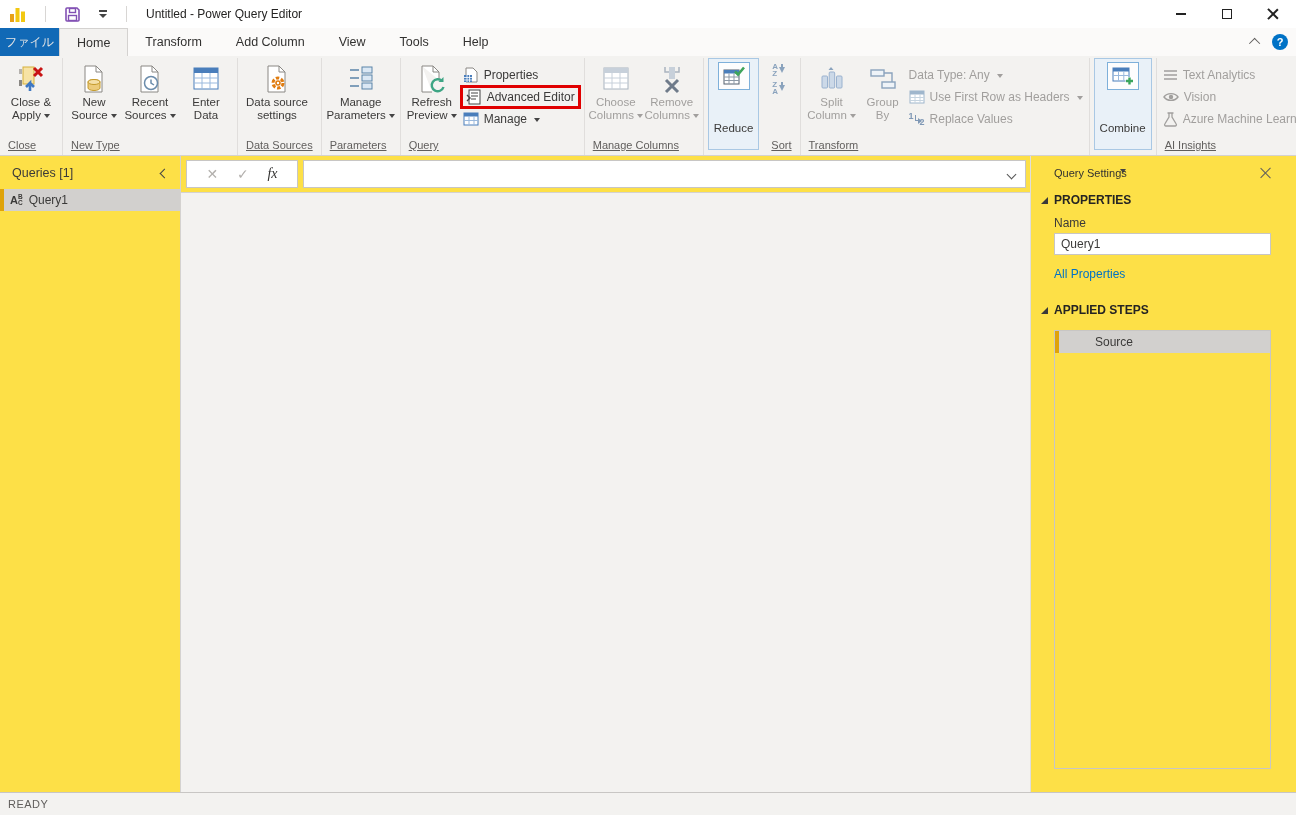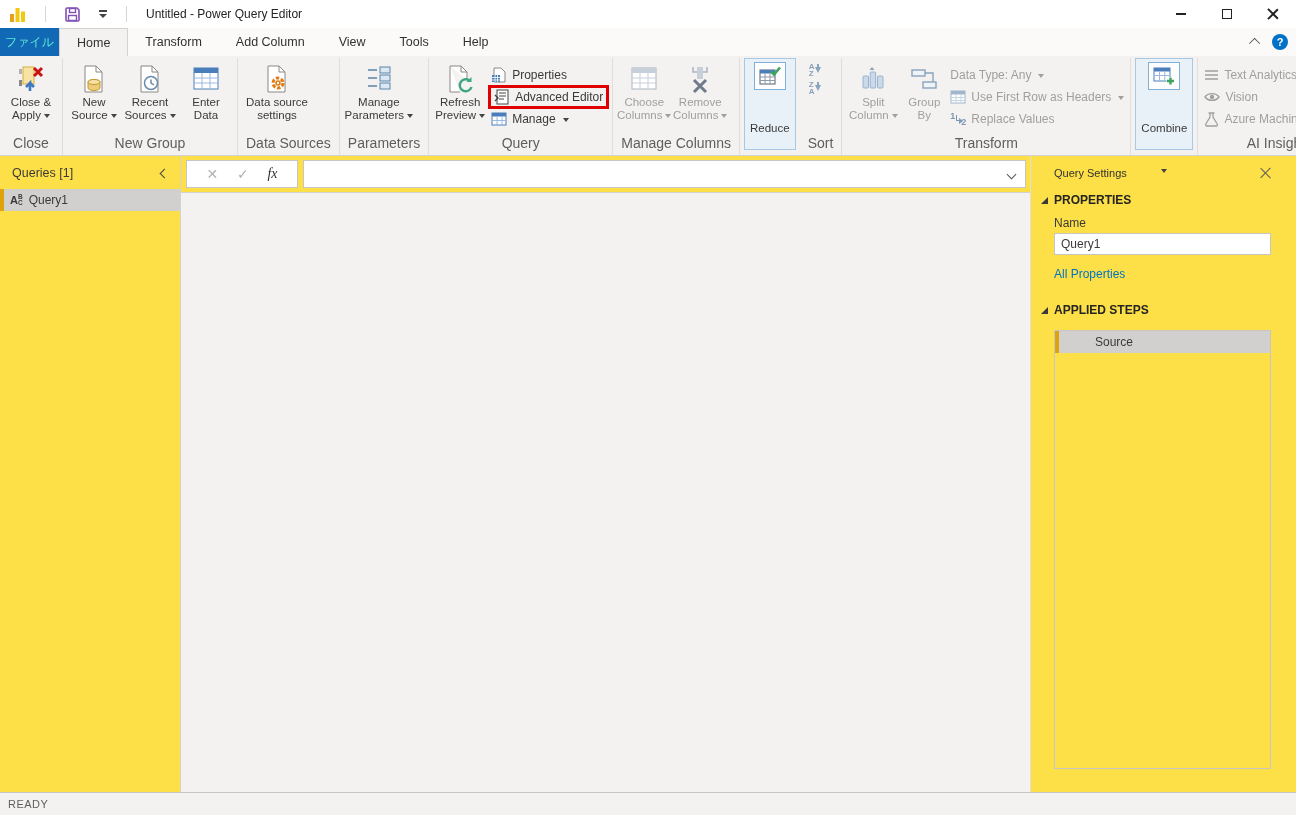--- a/index.html
+++ b/index.html
@@ -17,32 +17,32 @@
   .win-btns { display:flex; height:28px; }
   .win-btn { width:46px; height:28px; display:flex; align-items:center; justify-content:center; cursor:pointer; }
   .glyph-min { width:10px; height:1.5px; background:#222; }
   .glyph-max { width:10px; height:10px; border:1.5px solid #222; }
   .glyph-close { position:relative; width:12px; height:12px; }
   .glyph-close::before,.glyph-close::after { content:""; position:absolute; left:5px; top:-1px; width:1.5px; height:14px; background:#222; }
   .glyph-close::before { transform:rotate(45deg);} .glyph-close::after { transform:rotate(-45deg);}
 
   
   .menubar { height:28px; background:#fbfaf9; display:flex; align-items:stretch; position:relative; }
-  .file-tab { width:59px; display:flex; align-items:center; justify-content:center; color:#5eead4; font-size:12px; cursor:pointer; }
+  .file-tab { width:59px; display:flex; align-items:center; justify-content:center; color:#e5e5e5; font-size:12px; cursor:pointer; }
   .mtab { padding:0 17px; display:flex; align-items:center; font-size:12.5px; color:#323130; cursor:pointer; }
   .mtab.active { background:#f3f2f0; border:1px solid #d4d2d0; border-bottom:none; }
   .menubar-right { position:absolute; right:8px; top:0; height:28px; display:flex; align-items:center; gap:12px; }
   .chev-up { width:8px; height:8px; border-left:1.5px solid #605e5c; border-top:1.5px solid #605e5c; transform:rotate(45deg) translateY(2px); cursor:pointer; }
   .help-circle { width:16px; height:16px; border-radius:50%; background:#0072c6; color:#fff; font-size:11px; font-weight:bold; display:flex; align-items:center; justify-content:center; cursor:pointer; }
 
   
   .ribbon { height:100px; background:#f3f2f0; border-bottom:1px solid #d4d2d0; display:flex; align-items:stretch; padding-top:2px; }
   .rgroup { display:flex; flex-direction:column; border-right:1px solid #e0dedc; padding:1px 3px 0; }
   .rgroup-items { flex:1; display:flex; align-items:flex-start; }
-  .rgroup-label { text-align:center; font-size:14px; color:#605e5c; padding:1px 5px 4px; white-space:nowrap; }
+  .rgroup-label { font-size:11px; color:#605e5c; padding:1px 5px 4px; white-space:nowrap;text-decoration:underline; }
   .bigbtn { width:56px; display:flex; flex-direction:column; align-items:center; padding-top:3px; cursor:pointer; }
   .bigbtn .bicon { height:34px; display:flex; align-items:center; justify-content:center; }
   .bl { font-size:11.5px; line-height:13px; text-align:center; white-space:nowrap; display:flex; align-items:center; gap:3px; justify-content:center; }
   .disabled, .disabled .bl { color:#a19f9d; }
   .dd { width:0; height:0; border-left:3.5px solid transparent; border-right:3.5px solid transparent; border-top:4px solid #444; margin-top:1px; }
   .disabled .dd { border-top-color:#a19f9d; }
   .stack { display:flex; flex-direction:column; justify-content:flex-start; padding-top:5px; }
   .srow { display:flex; align-items:center; gap:5px; height:22px; font-size:12px; white-space:nowrap; cursor:pointer; padding:0 3px; }
   .srow .dd { margin-left:2px; }
   .redbox { border:3px solid #e00000; margin:-1px 0; }
@@ -223,21 +223,21 @@
             </svg>
         </span>
         <span class="bl">
             <span>Enter</span>
           </span>
         <span class="bl">
             <span>Data</span>
           </span>
       </div>
     </div>
-    <div class="rgroup-label">New Group</div>
+    <div class="rgroup-label">New Type</div>
   </div>
 
   <div class="rgroup">
     <div class="rgroup-items">
       <div class="bigbtn" style="width:72px">
         <span class="bicon">
           <svg width="30" height="30" viewBox="0 0 30 30">
               <path d="M6 2 h11 l6 6 v20 H6 z" fill="#fff" stroke="#8a8884"></path>
               <path d="M17 2 v6 h6" fill="none" stroke="#8a8884"></path>
               <circle cx="16" cy="19" r="5" fill="none" stroke="#e07c10" stroke-width="3" stroke-dasharray="3.4 1.8"></circle>

